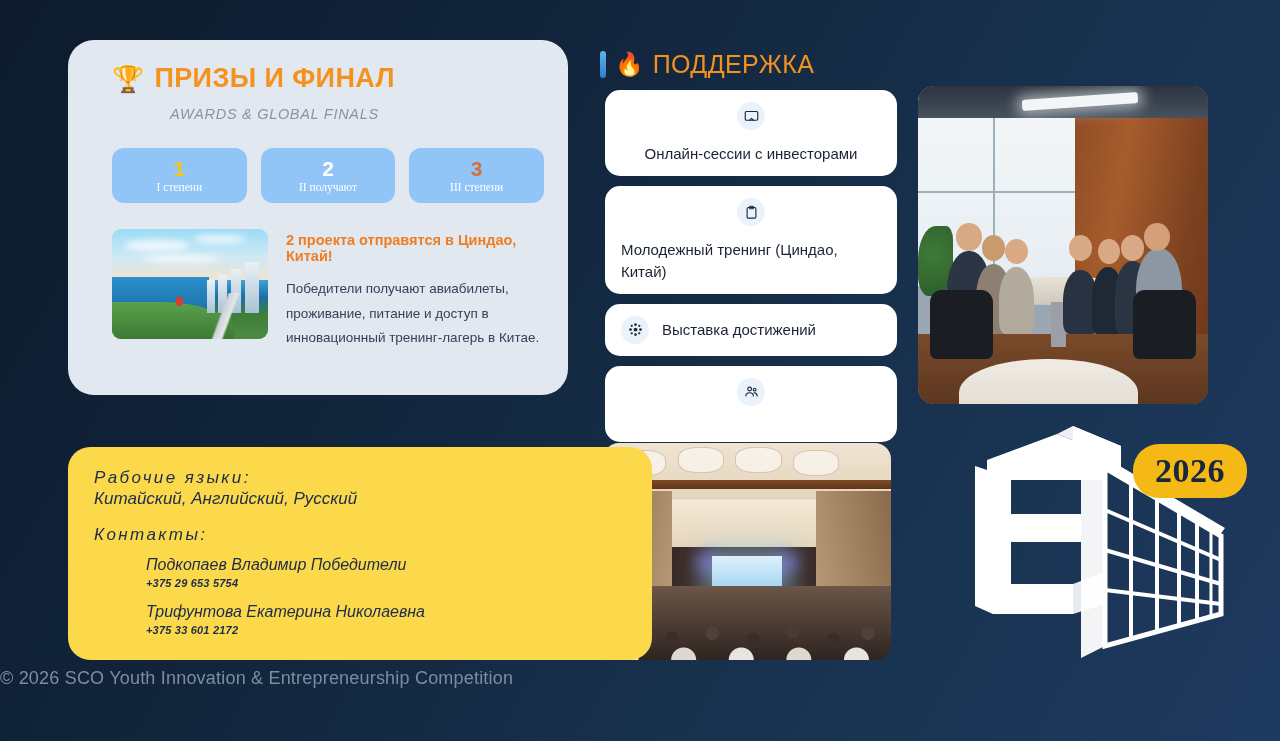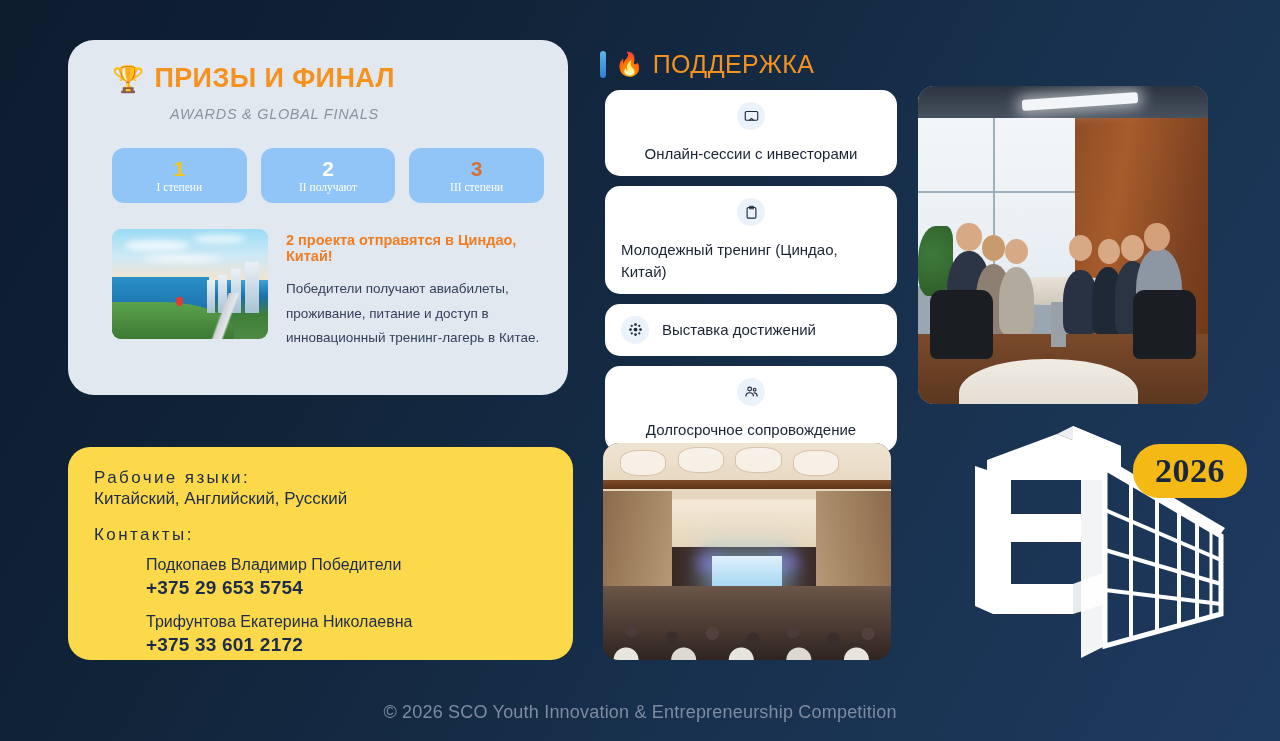--- a/index.html
+++ b/index.html
@@ -280,60 +280,61 @@
       radial-gradient(circle at 28% 100%, #ddd8d0 0 12px, transparent 13px),
       radial-gradient(circle at 48% 100%, #e8e4de 0 12px, transparent 13px),
       radial-gradient(circle at 68% 100%, #ddd8d0 0 12px, transparent 13px),
       radial-gradient(circle at 88% 100%, #e8e4de 0 12px, transparent 13px);
   }
 
   
   .contacts-card {
     position:absolute;
     left:68px; top:447px;
-    width:505px; height:213px;
+    width:584px; height:213px;
     background:#fcd94b;
     border-radius:22px;
     padding:20px 26px;
     color:#1c2c4a;
+    font-style:italic;
   }
   .c-lang-label {
     font-size:17px; letter-spacing:2.4px; line-height:1.25;
   }
   .c-lang-value {
     font-size:17px; line-height:1.35; margin-bottom:14px;
   }
   .c-contacts-label {
     font-size:17px; letter-spacing:2.4px; margin-bottom:8px;
   }
   .c-person { margin-left:52px; margin-bottom:11px; }
   .c-name  { font-size:16px; line-height:1.5; }
-  .c-phone { font-size:19px; font-weight:700; letter-spacing:.2px; }
+  .c-phone { font-size:11px; font-weight:700; letter-spacing:.2px; }
 
   
   .logo-wrap {
     position:absolute; left:953px; top:418px;
     width:300px; height:245px;
   }
   .logo-wrap svg { width:100%; height:100%; display:block; }
   .year-badge {
     position:absolute; right:6px; top:26px;
     background:#f5b915;
     border-radius:26px;
     padding:8px 22px;
     font-size:34px; font-weight:700;
     color:#16273f;
     letter-spacing:.5px;
     font-family:"Liberation Serif","DejaVu Serif",serif;
   }
 
   
   .footer {
-    position:absolute; left:0; right:0; top:702px;
-    text-align:center;
+    position:absolute; left:0; right:0; top:668px;
+    text-align:left;
     font-size:18px;
     color:#7d8ca1;
     letter-spacing:.2px;
   }
 </style>
 </head>
 <body>
 
 <section class="prizes-card">
 
@@ -435,21 +436,20 @@
 
   <div class="support-card tall">
     <span class="sc-icon">
       <svg viewBox="0 0 24 24" fill="none" stroke="currentColor" stroke-width="1.8" stroke-linecap="round" stroke-linejoin="round">
         <circle cx="9" cy="8" r="3"></circle>
         <circle cx="17" cy="9" r="2.2"></circle>
         <path d="M3 19c0-3.2 2.7-5 6-5s6 1.8 6 5"></path>
         <path d="M16 14c2.6.2 5 1.9 5 5"></path>
       </svg>
     </span>
-    <span class="sc-label">Долгосрочное сопровождение</span>
   </div>
 
 </div>
 
 <div class="photo photo-meeting">
   <div class="mr-wall"></div>
   <div class="mr-window"></div>
   <div class="mr-mullion" style="left:26%; top:3%; width:2px; height:60%;"></div>
   <div class="mr-mullion" style="left:0; top:33%; width:54%; height:2px;"></div>
   <div class="mr-ceiling"></div>

